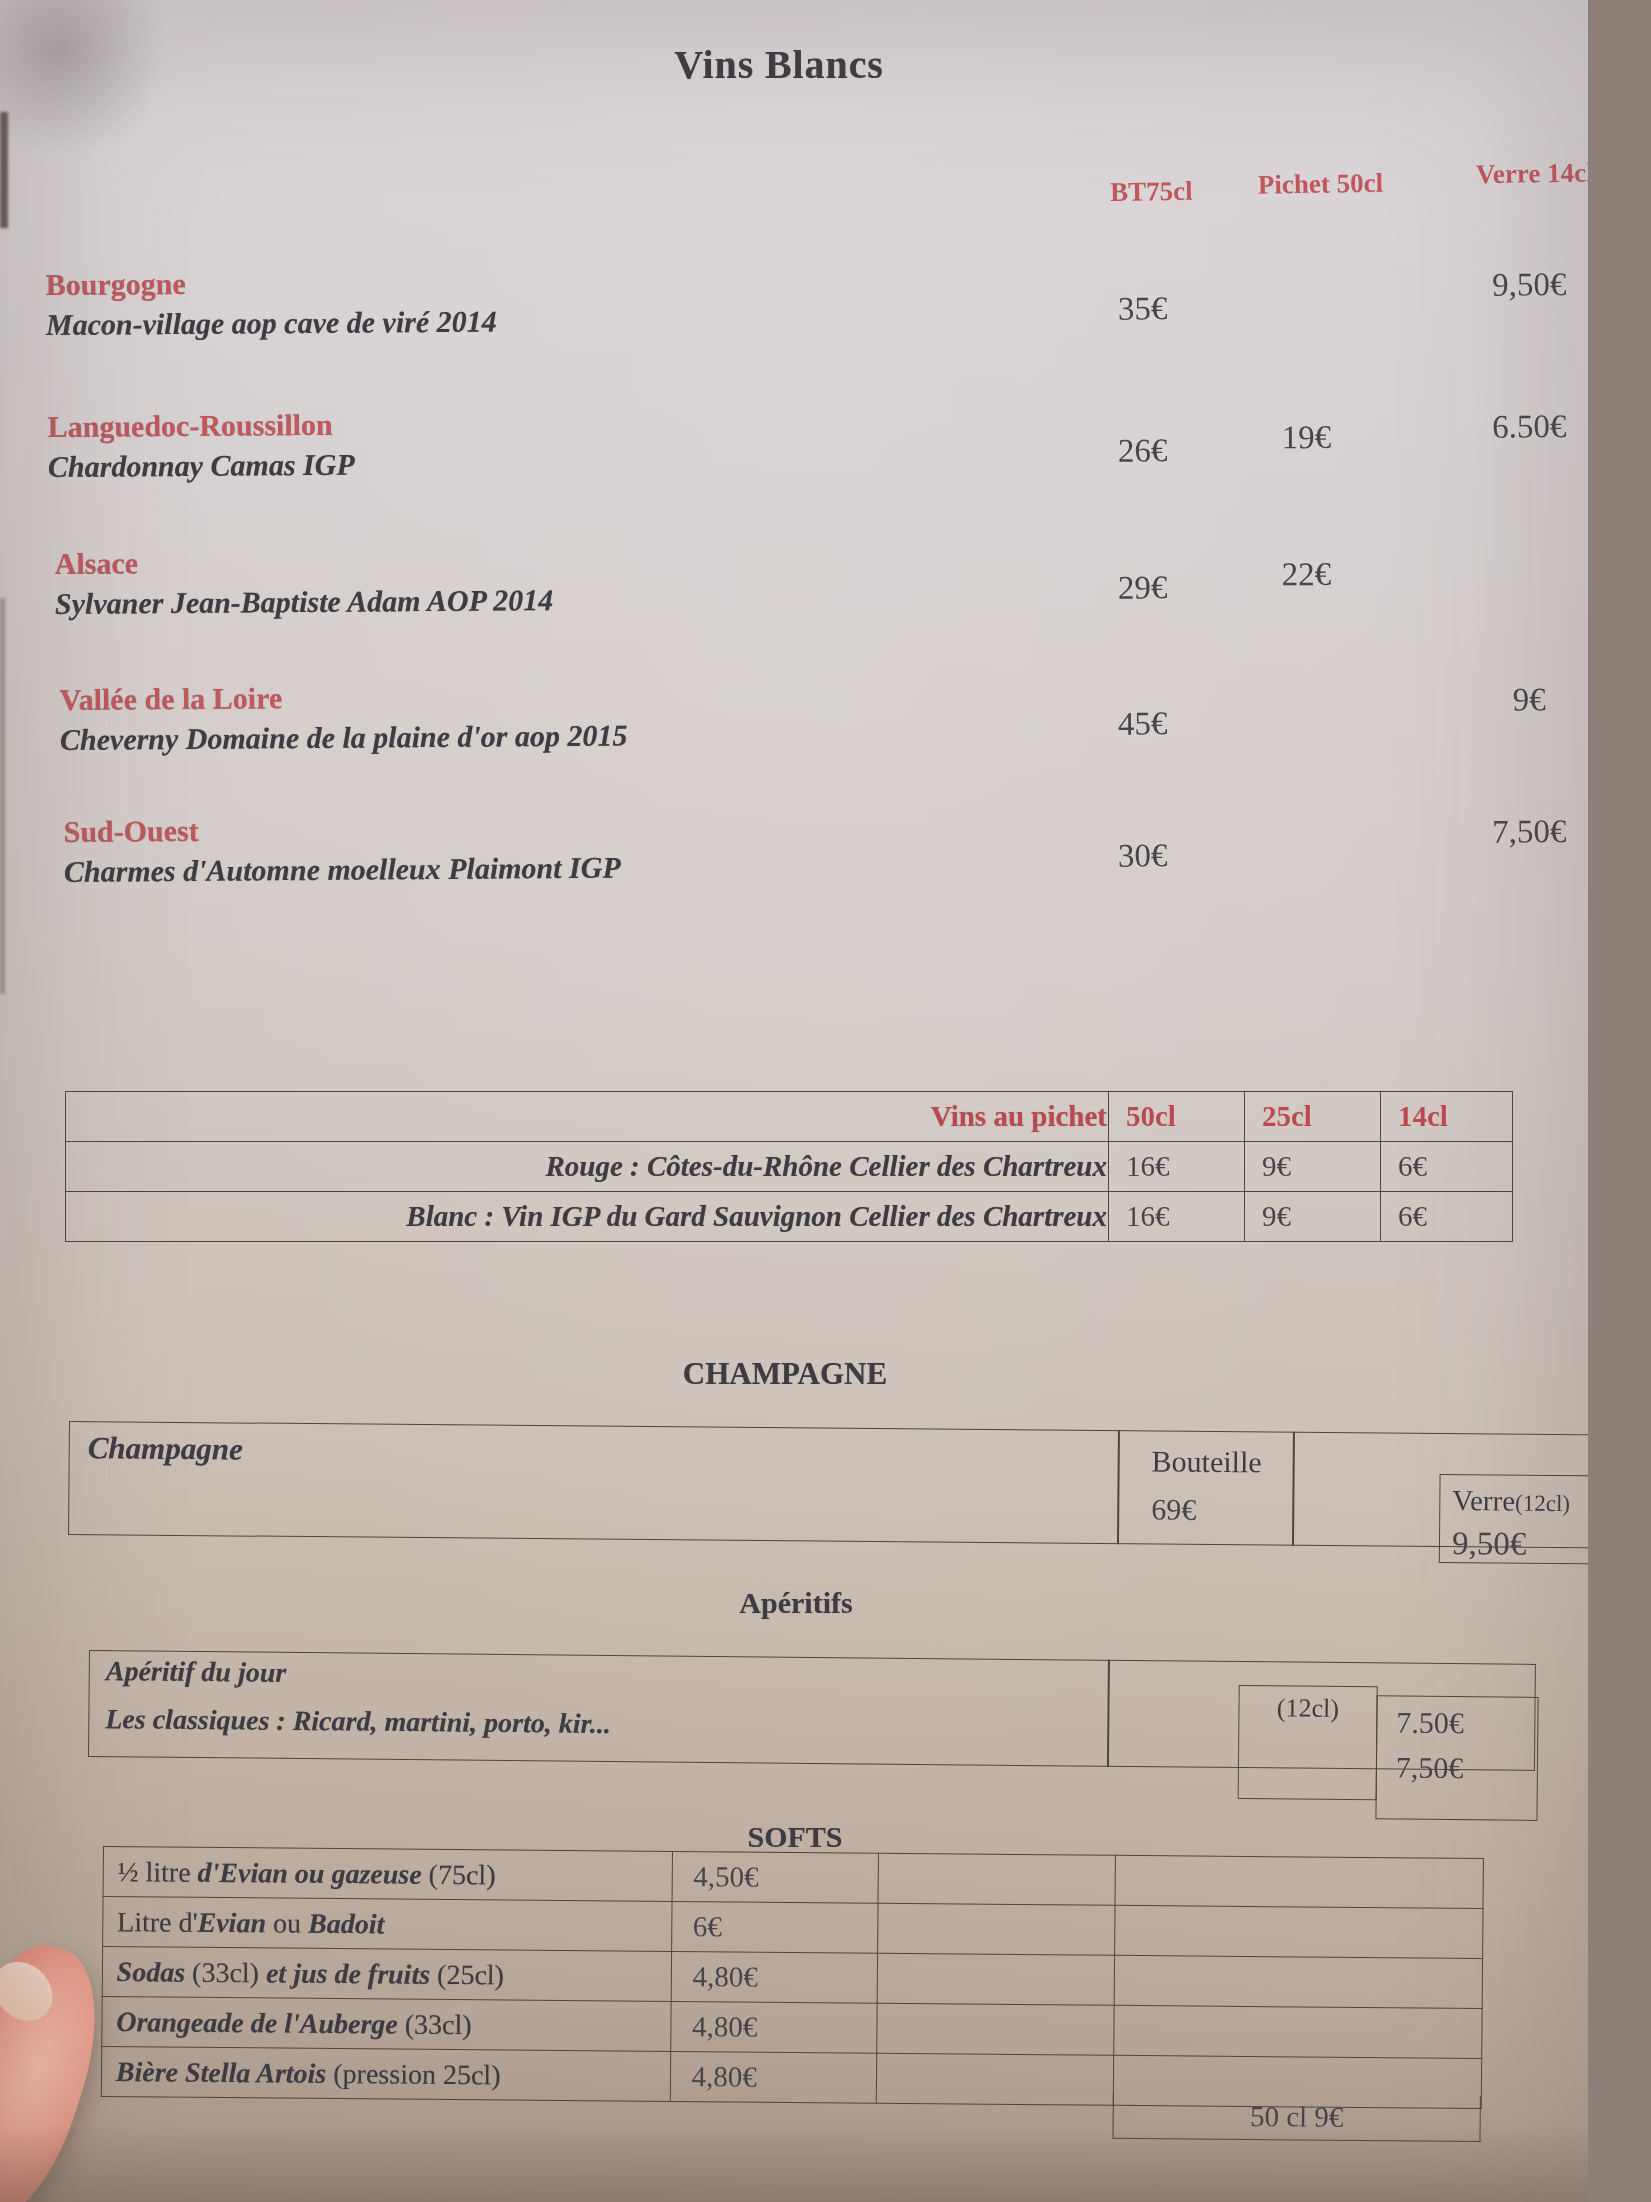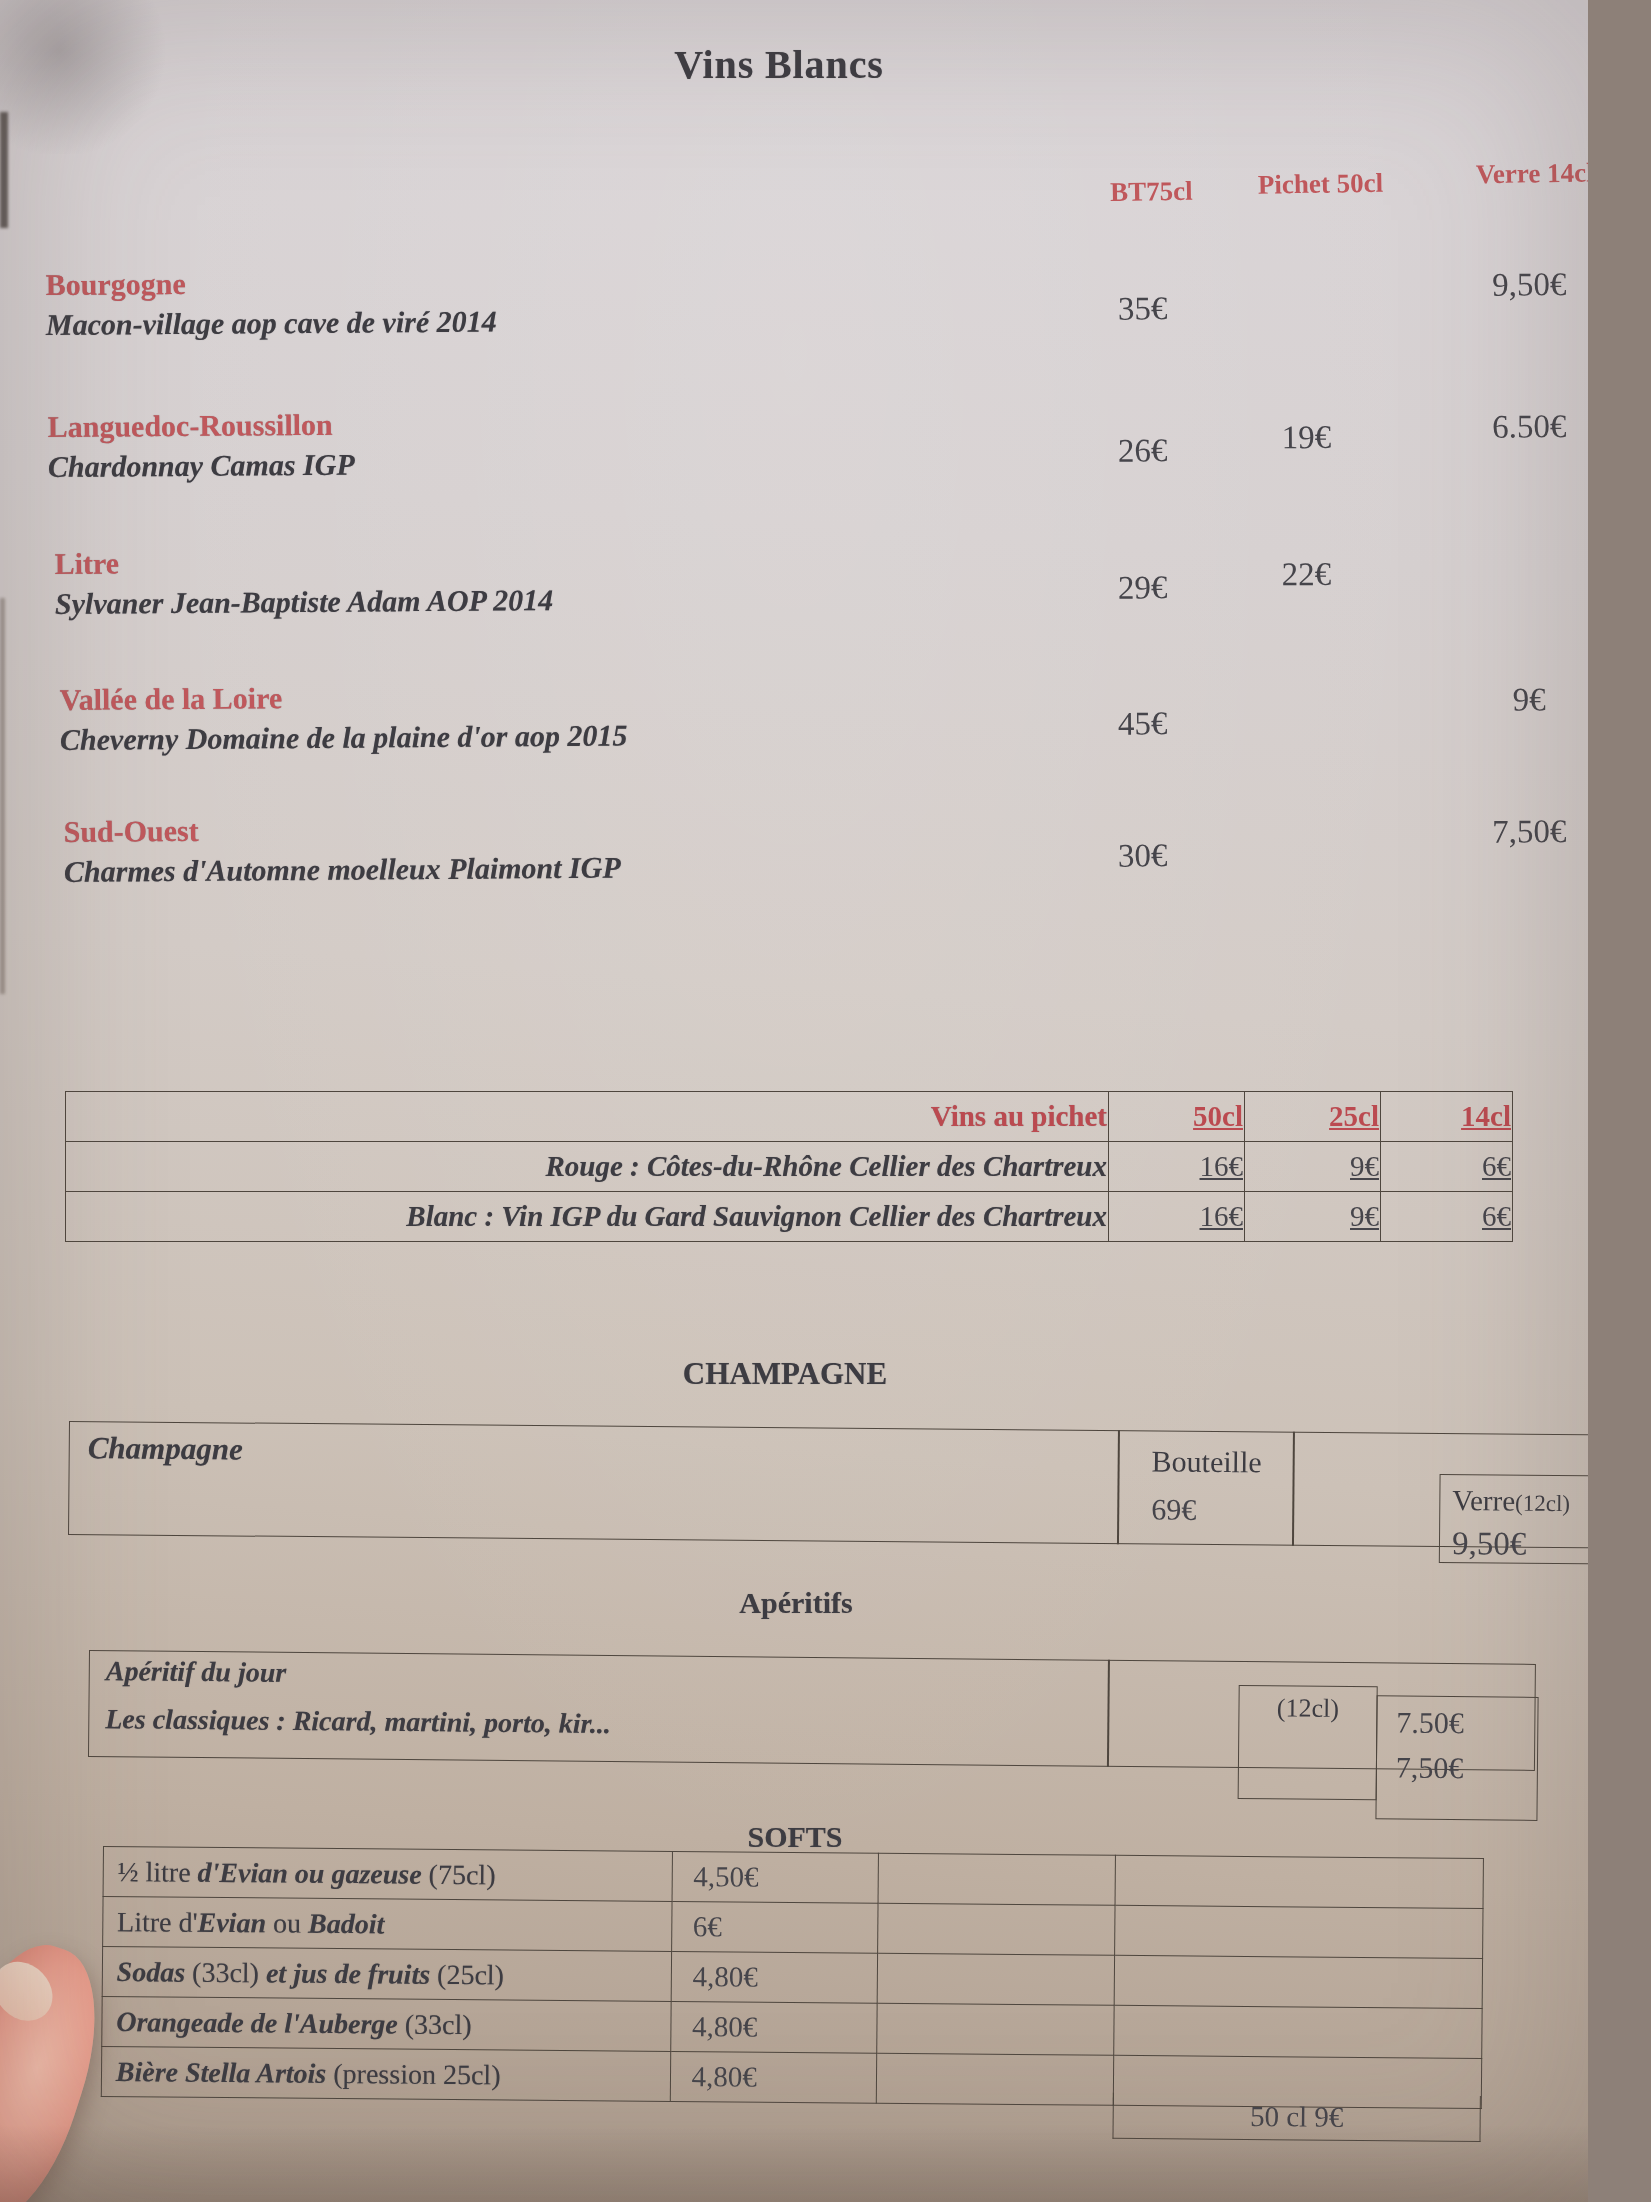--- a/index.html
+++ b/index.html
@@ -34,21 +34,21 @@
 
   
   table{border-collapse:collapse;table-layout:fixed;}
   td,th{border:1.7px solid var(--border,#4e463e);vertical-align:middle;overflow:hidden;white-space:nowrap;}
 
   
   .t-pichet{left:65px;top:1091px;width:1446px;}
   .t-pichet td,.t-pichet th{height:47px;}
   .t-pichet .namecell{padding-left:15.5px;text-align:right;font-size:29px;}
   .t-pichet th.namecell{font-weight:bold;font-style:normal;}
-  .t-pichet .pcell{padding-left:17px;text-align:right;font-size:29px;text-decoration:underline;}
+  .t-pichet .pcell{padding-left:17px;text-align:left;font-size:29px;}
   .t-pichet .rowname{font-weight:bold;font-style:italic;}
   .t-pichet th{font-weight:bold;color:var(--accent2,#bb4a50);}
 
   
   .sec-head{font-size:31px;font-weight:bold;text-align:center;}
   .champ-head{top:1356px;left:656px;width:258px;}
   .champ-group{left:69px;top:1421px;width:1575px;height:172px;transform:rotate(0.5deg);transform-origin:0 0;}
   .champ-box{position:absolute;left:0;top:0;width:1575px;height:114px;border:1.7px solid var(--border,#4e463e);box-sizing:border-box;}
   .vline{position:absolute;top:0;width:1.7px;background:var(--border,#4e463e);}
   .champ-v1{left:1049px;height:114px;}
@@ -120,21 +120,21 @@
     <span class="wprice price p-v14">9,50€</span>
   </div>
   <div class="abs wine-row" style="top:410px;">
     <div class="region red soft-ink" style="left:48px;">Languedoc-Roussillon</div>
     <div class="wname ink soft-ink" style="left:48px;">Chardonnay Camas IGP</div>
     <span class="wprice price p-bt">26€</span>
     <span class="wprice price p-p50">19€</span>
     <span class="wprice price p-v14">6.50€</span>
   </div>
   <div class="abs wine-row" style="top:547px;">
-    <div class="region red soft-ink" style="left:55px;">Litre</div>
+    <div class="region red soft-ink" style="left:55px;">Alsace</div>
     <div class="wname ink soft-ink" style="left:55px;">Sylvaner Jean-Baptiste Adam AOP 2014</div>
     <span class="wprice price p-bt">29€</span>
     <span class="wprice price p-p50">22€</span>
     <span class="wprice price p-v14"></span>
   </div>
   <div class="abs wine-row" style="top:683px;">
     <div class="region red soft-ink" style="left:60px;">Vallée de la Loire</div>
     <div class="wname ink soft-ink" style="left:60px;">Cheverny Domaine de la plaine d'or aop 2015</div>
     <span class="wprice price p-bt">45€</span>
     <span class="wprice price p-p50"></span>

